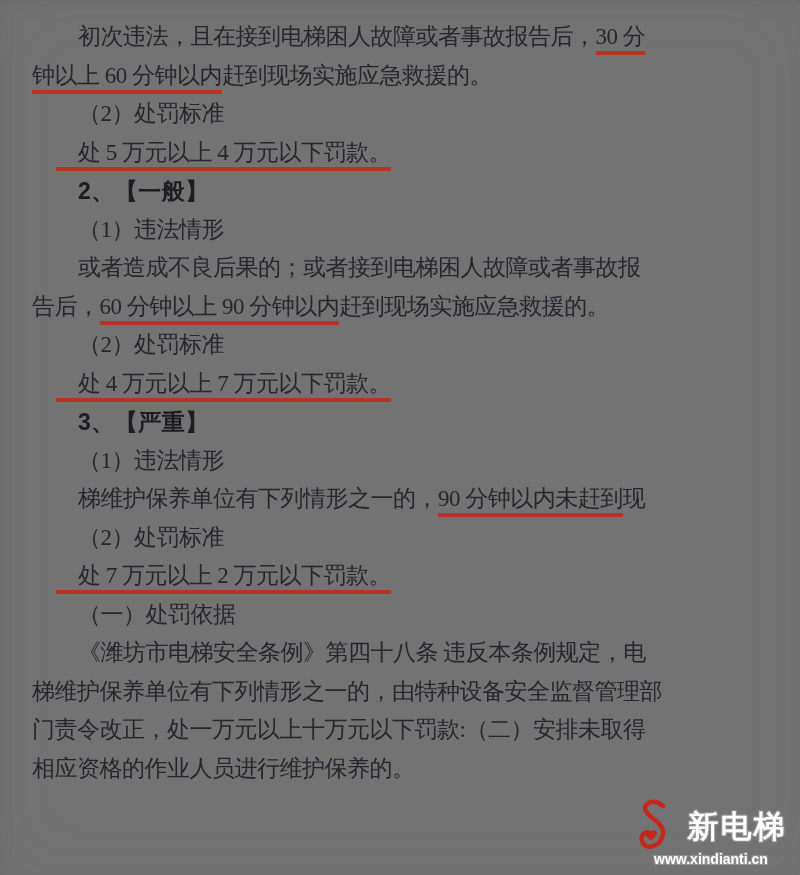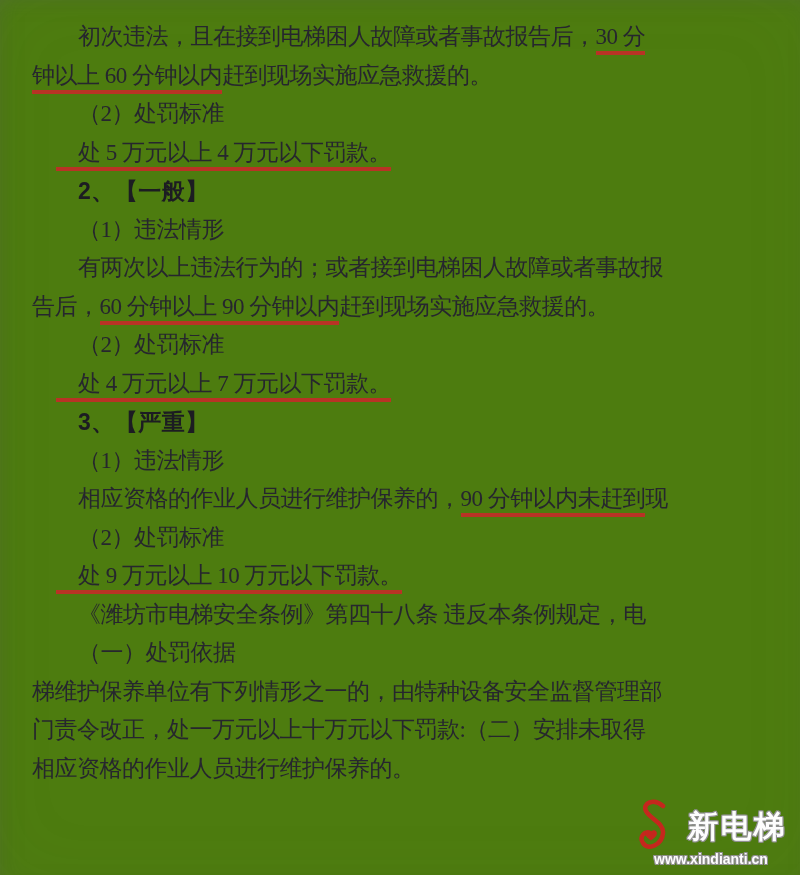--- a/index.html
+++ b/index.html
@@ -5,21 +5,21 @@
   html, body { margin: 0; padding: 0; }
   body {
     width: 800px; height: 875px;
     background: #fcfcfc;
     position: relative;
     overflow: hidden;
     font-family: "Liberation Serif", "DejaVu Serif", serif;
   }
   .page {
     position: absolute; inset: 0;
-    background: #4d7c0f;
+    background: #737373;
     box-shadow:
       inset 0 10px 26px -16px rgba(90,90,95,.35),
       inset 14px 0 30px -20px rgba(90,90,95,.28),
       inset 0 0 70px rgba(120,120,125,.05);
   }
   .doc {
     position: absolute;
     left: 32px; top: 18px;
     width: 655px;
   }
@@ -88,31 +88,31 @@
 
 <div class="page">
 
   <div class="doc">
       <div class="line indent"><span>初次违法，且在接到电梯困人故障或者事故报告后，</span><span class="redline">30 分</span></div>
       <div class="line"><span class="redline">钟以上 60 分钟以内</span><span>赶到现场实施应急救援的。</span></div>
       <div class="line indent"><span>（2）处罚标准</span></div>
       <div class="line indent"><span class="redline ext">处 5 万元以上 4 万元以下罚款。</span></div>
       <div class="line indent bold"><span>2、【一般】</span></div>
       <div class="line indent"><span>（1）违法情形</span></div>
-      <div class="line indent"><span>有两次以上违法行为的；或者接到电梯困人故障或者事故报</span></div>
+      <div class="line indent"><span>或者造成不良后果的；或者接到电梯困人故障或者事故报</span></div>
       <div class="line"><span>告后，</span><span class="redline">60 分钟以上 90 分钟以内</span><span>赶到现场实施应急救援的。</span></div>
       <div class="line indent"><span>（2）处罚标准</span></div>
       <div class="line indent"><span class="redline ext">处 4 万元以上 7 万元以下罚款。</span></div>
       <div class="line indent bold"><span>3、【严重】</span></div>
       <div class="line indent"><span>（1）违法情形</span></div>
-      <div class="line indent"><span>相应资格的作业人员进行维护保养的，</span><span class="redline">90 分钟以内未赶到</span><span>现</span></div>
+      <div class="line indent"><span>梯维护保养单位有下列情形之一的，</span><span class="redline">90 分钟以内未赶到</span><span>现</span></div>
       <div class="line indent"><span>（2）处罚标准</span></div>
-      <div class="line indent"><span class="redline ext">处 9 万元以上 10 万元以下罚款。</span></div>
+      <div class="line indent"><span class="redline ext">处 7 万元以上 2 万元以下罚款。</span></div>
+      <div class="line indent"><span>（一）处罚依据</span></div>
       <div class="line indent"><span>《潍坊市电梯安全条例》第四十八条 违反本条例规定，电</span></div>
-      <div class="line indent"><span>（一）处罚依据</span></div>
       <div class="line"><span>梯维护保养单位有下列情形之一的，由特种设备安全监督管理部</span></div>
       <div class="line"><span>门责令改正，处一万元以上十万元以下罚款:（二）安排未取得</span></div>
       <div class="line"><span>相应资格的作业人员进行维护保养的。</span></div>
     </div>
 
   <div class="logo">
     <div class="logo-top">
       <span class="logo-8">
         <svg width="34" height="54" viewBox="0 0 34 54" aria-hidden="true">
           <path d="M27 7 C18 -1 6 4 10 12 C14 20 28 24 27 34 C26 46 12 52 7 44 C3 38 8 32 14 34" fill="none" stroke="#c5271d" stroke-width="4.5" stroke-linecap="round"></path>

